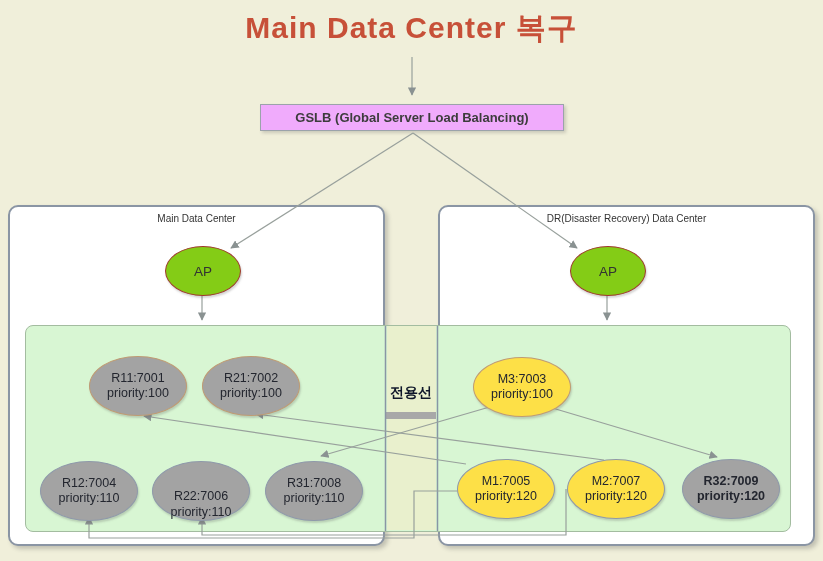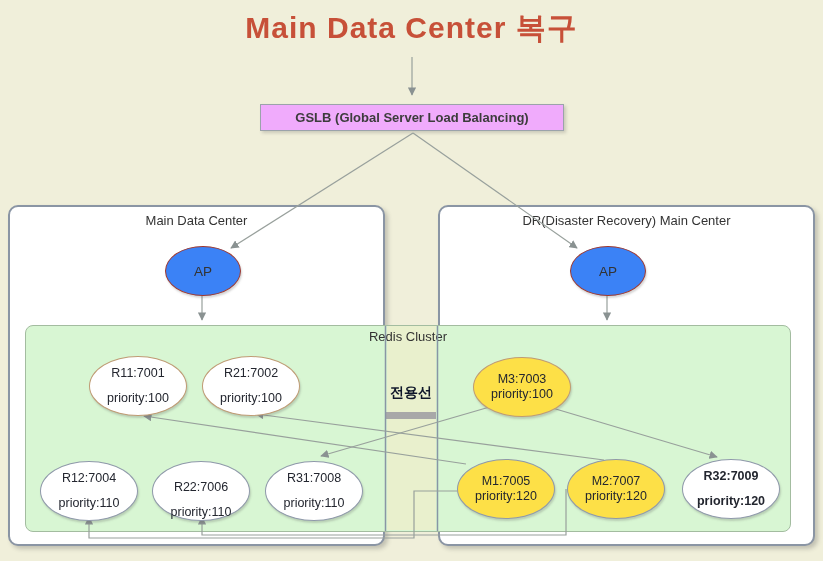--- a/index.html
+++ b/index.html
@@ -23,21 +23,21 @@
 
   .dc-box{
     width:373px;height:337px;background:#FFFFFF;
     border:2px solid #8A95A4;border-radius:10px;
     box-shadow:3px 3px 4px rgba(90,90,90,0.3);
   }
   #main-dc{left:8px;top:205px;}
   #dr-dc{left:438px;top:205px;}
   .dc-label{
     left:0;top:6px;width:100%;text-align:center;
-    font-size:13px;color:#333333;
+    font-size:10px;color:#333333;
   }
 
   .cluster-box{
     left:25px;top:325px;width:764px;height:205px;
     background:#D8F6D3;border:1px solid #A3BCA0;border-radius:8px;
   }
   .cluster-label{
     left:25px;top:329px;width:766px;text-align:center;
     font-size:13px;color:#333333;
   }
@@ -54,26 +54,26 @@
 
   .node{
     width:96px;height:58px;border-radius:50%;
     display:flex;flex-direction:column;align-items:center;justify-content:center;
     font-size:12.5px;line-height:15.5px;color:#23262F;
     box-shadow:1px 2px 2px rgba(90,90,90,0.25);
     z-index:10;
   }
   .node.tan{border:1.5px solid #BF9B74;}
   .node.grayb{border:1.5px solid #8F99AA;}
-  .node.replica{background:#ffffff;gap:9px;}
+  .node.replica{background:#a3a3a3;}
   .node.master{background:#fde047;}
 
   .ap{
     width:74px;height:48px;border-radius:50%;
-    background:#3b82f6;border:1.5px solid #A0392F;
+    background:#84cc16;border:1.5px solid #A0392F;
     display:flex;align-items:center;justify-content:center;
     font-size:13.5px;color:#333333;z-index:10;
     box-shadow:1px 2px 2px rgba(90,90,90,0.25);
   }
   #ap-main{left:165px;top:246px;}
   #ap-dr{left:570px;top:246px;}
 
   #r11{left:89px;top:356px;}
   #r21{left:202px;top:356px;}
   #m3{left:473px;top:357px;}
@@ -92,26 +92,25 @@
 <body>
 
 <div id="stage">
 
   <div class="abs page-title">Main Data Center 복구</div>
 
   <div class="abs dc-box" id="main-dc">
     <div class="abs dc-label">Main Data Center</div>
   </div>
   <div class="abs dc-box" id="dr-dc">
-    <div class="abs dc-label">DR(Disaster Recovery) Main Center</div>
+    <div class="abs dc-label">DR(Disaster Recovery) Data Center</div>
   </div>
 
   <div class="abs cluster-box"></div>
   <div class="abs dedicated-strip"></div>
-  <div class="abs cluster-label">Redis Cluster</div>
   <div class="abs dedicated-label">전용선</div>
   <div class="abs dedicated-bar"></div>
 
   <svg id="wires" class="abs" viewBox="0 0 823 561" xmlns="http://www.w3.org/2000/svg">
     <defs>
       <marker id="arw" viewBox="0 0 10 10" refX="9" refY="5" markerWidth="7" markerHeight="7" orient="auto">
         <path d="M0,0 L10,5 L0,10 z" fill="#8A9292"></path>
       </marker>
     </defs>
 

